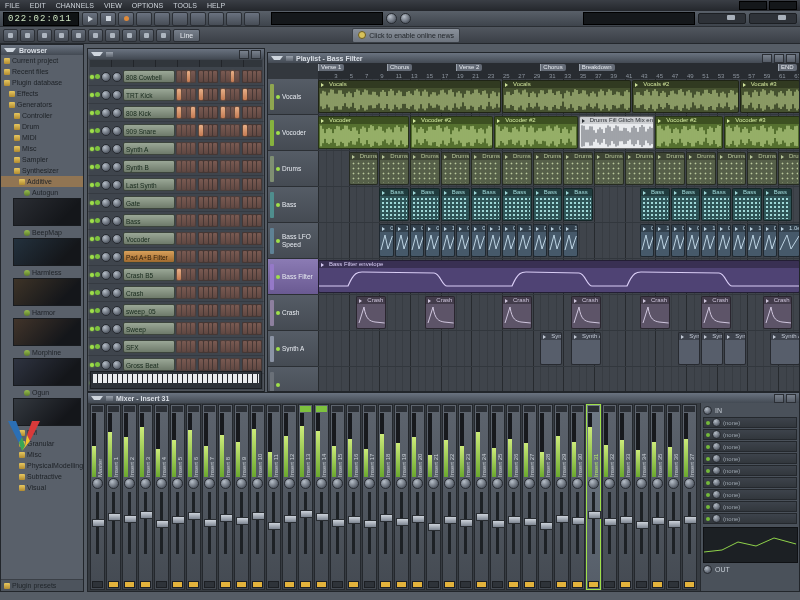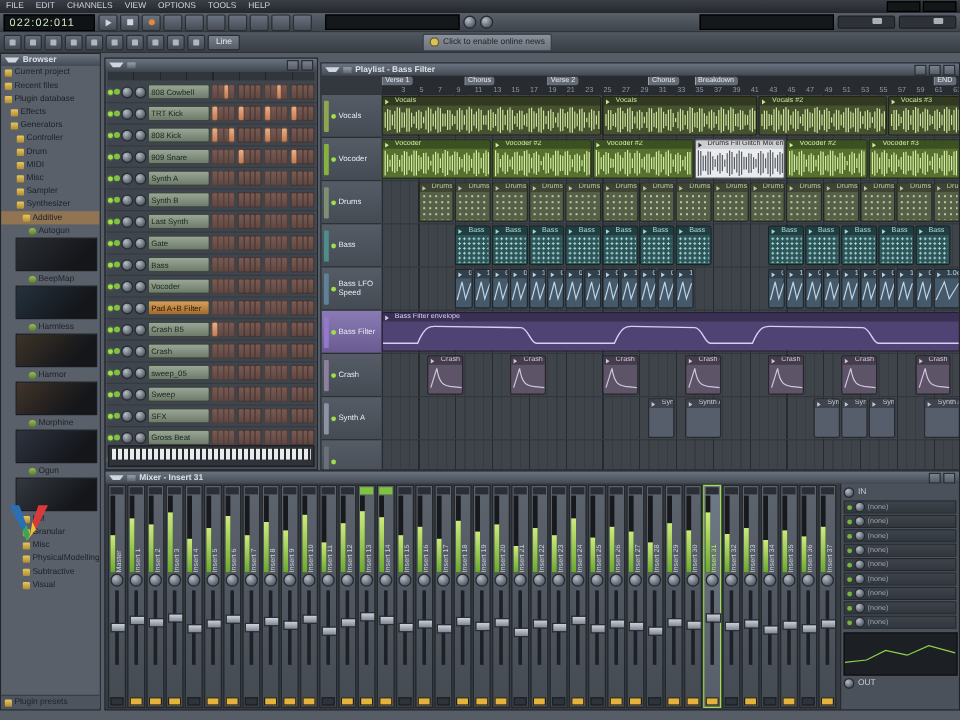--- a/index.html
+++ b/index.html
@@ -12,21 +12,21 @@
   .menu-item{font-size:7px;color:#cdd3da;padding:0 5px;line-height:11px;cursor:default;}
   .mb-right{margin-left:auto;display:flex;gap:2px;padding-right:3px;}
   .mini-lcd{width:26px;height:7px;background:#14171a;border:1px solid #000;}
   #row2{position:absolute;left:0;top:11px;width:800px;height:16px;box-sizing:border-box;
     background:linear-gradient(#596069,#3e444c);border-bottom:1px solid #2a2e33;
     display:flex;align-items:center;gap:3px;padding:0 3px;}
   #row3{position:absolute;left:0;top:27px;width:800px;height:17px;box-sizing:border-box;
     background:linear-gradient(#51575f,#3a3f46);border-bottom:1px solid #24282d;
     display:flex;align-items:center;gap:2px;padding:0 3px;}
   .lcd{background:#101315;border:1px solid #000;color:#cfe6c2;
-    font-family:Liberation Sans, sans-serif;font-size:9px;line-height:12px;padding:0 4px;letter-spacing:1px;}
+    font-family:Liberation Mono, monospace;font-size:9px;line-height:12px;padding:0 4px;letter-spacing:1px;}
   #time-lcd{width:66px;height:12px;}
   .wide-lcd{width:110px;height:11px;background:#15181b;border:1px solid #000;}
   .tbtn{width:14px;height:12px;background:linear-gradient(#6a7280,#474d56);border:1px solid #2b2f35;
     border-radius:2px;display:flex;align-items:center;justify-content:center;flex:0 0 14px;}
   .tri{width:0;height:0;border-left:5px solid #cfd6de;border-top:3px solid transparent;border-bottom:3px solid transparent;}
   .sqr{width:5px;height:5px;background:#cfd6de;}
   .cir{width:5px;height:5px;border-radius:50%;background:#e08a3a;}
   .icon-btn{width:13px;height:11px;background:linear-gradient(#646c78,#454b54);border:1px solid #2b2f35;
     border-radius:2px;display:flex;align-items:center;justify-content:center;flex:0 0 13px;}
   .icon-btn .glyph{width:5px;height:5px;background:#aeb6c0;border-radius:1px;}

